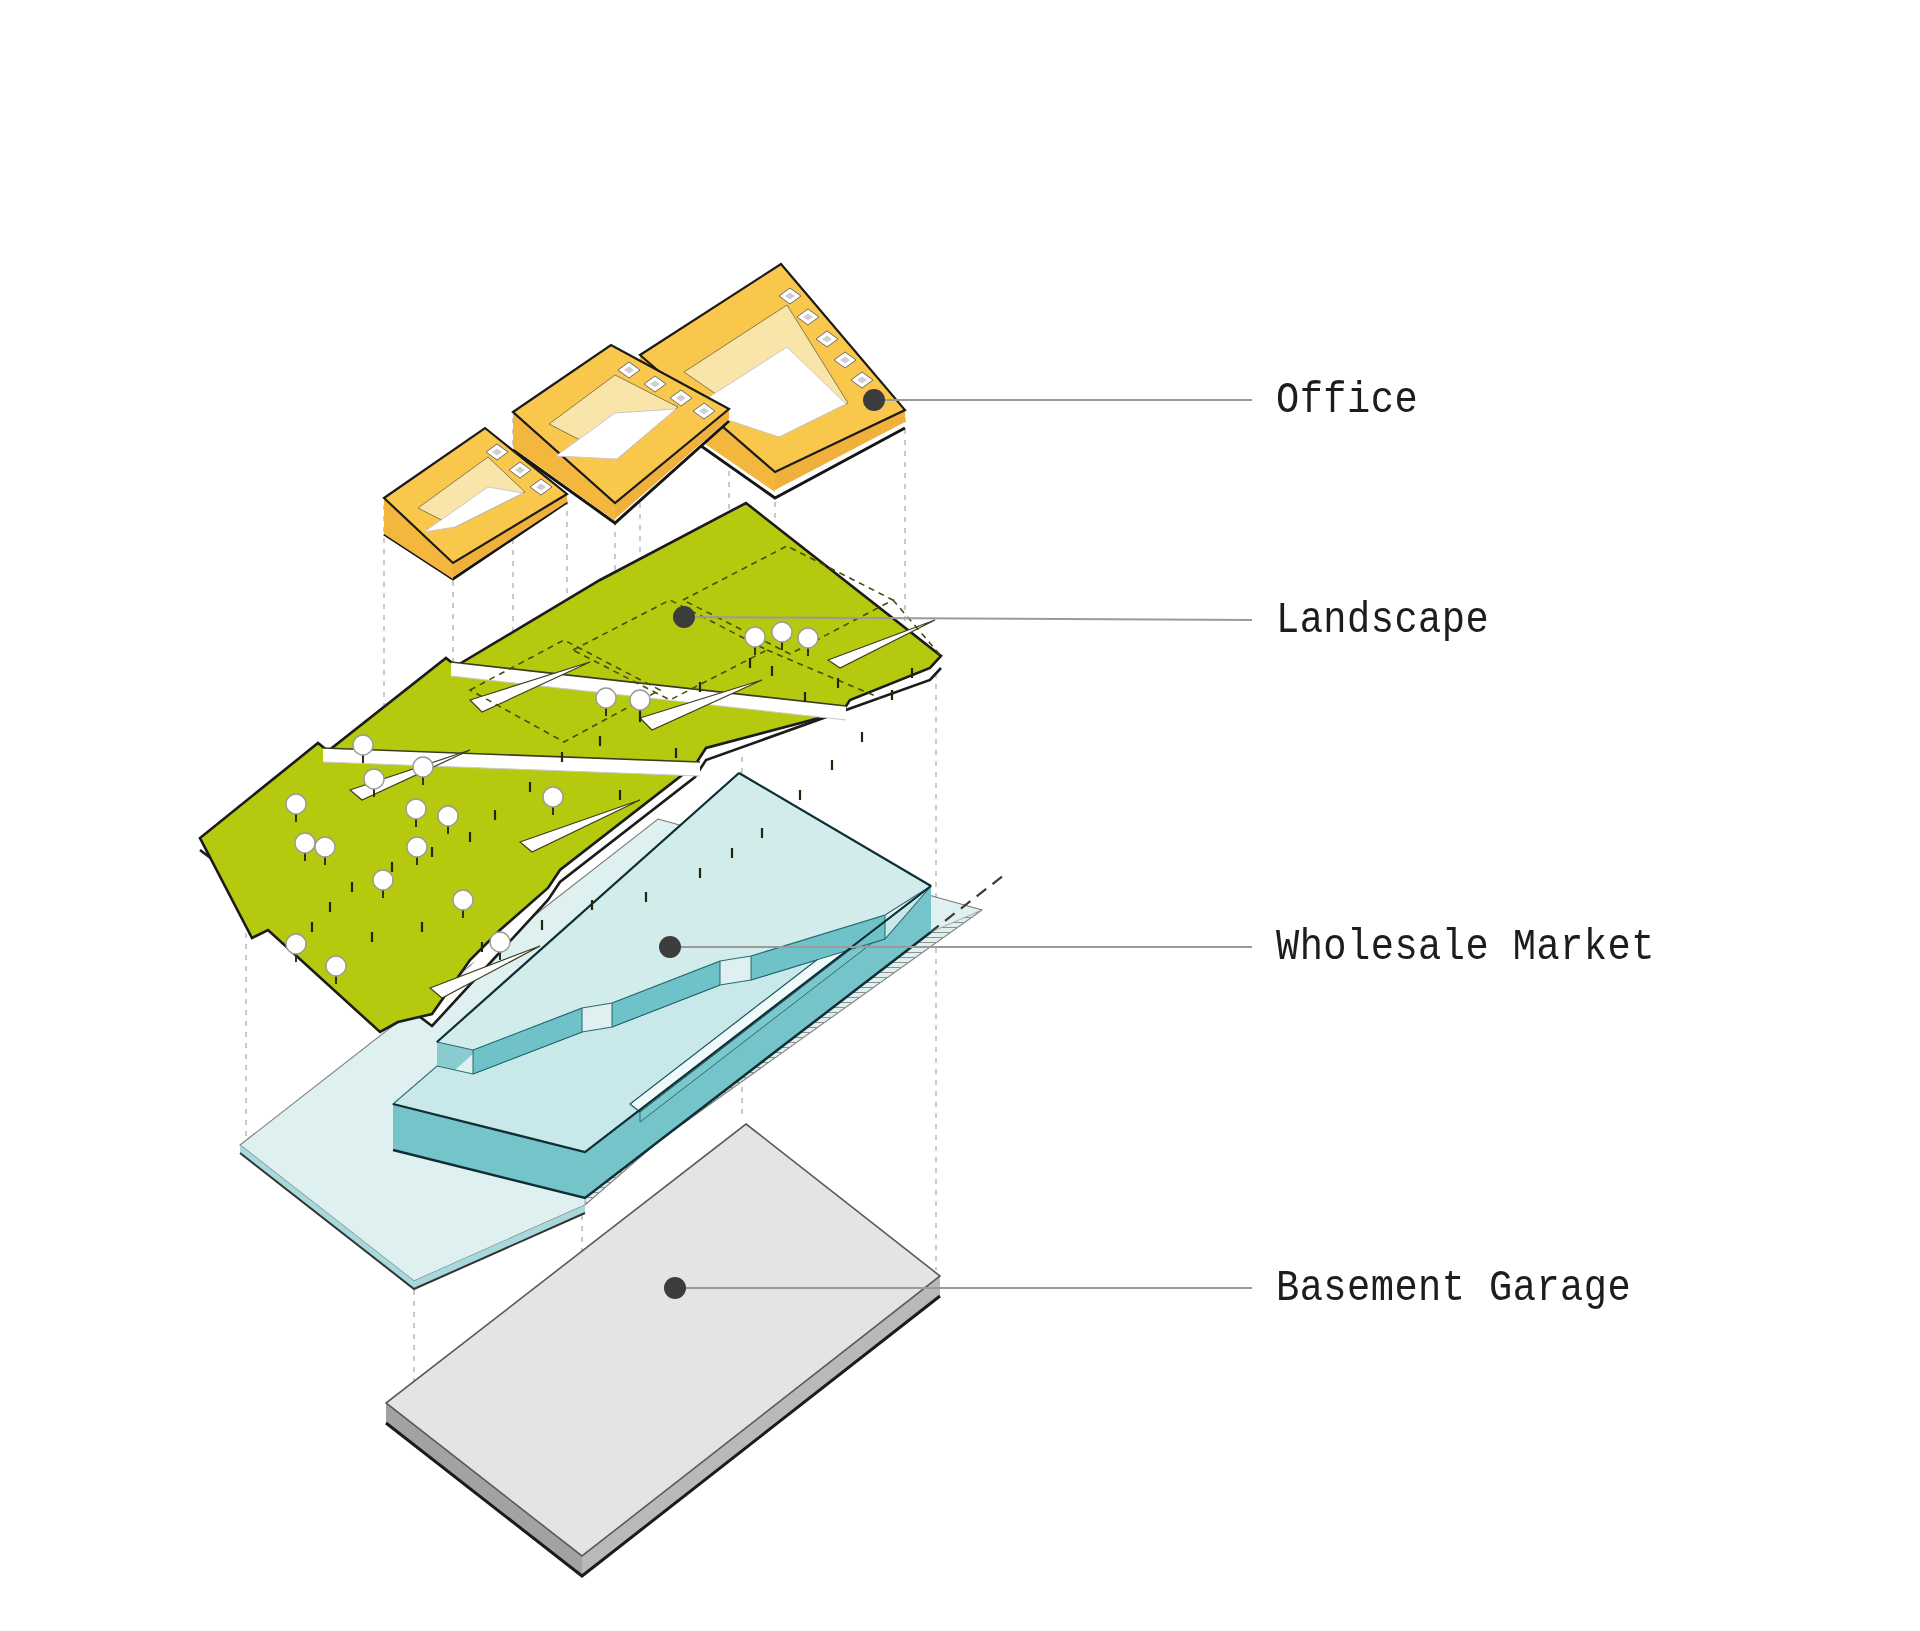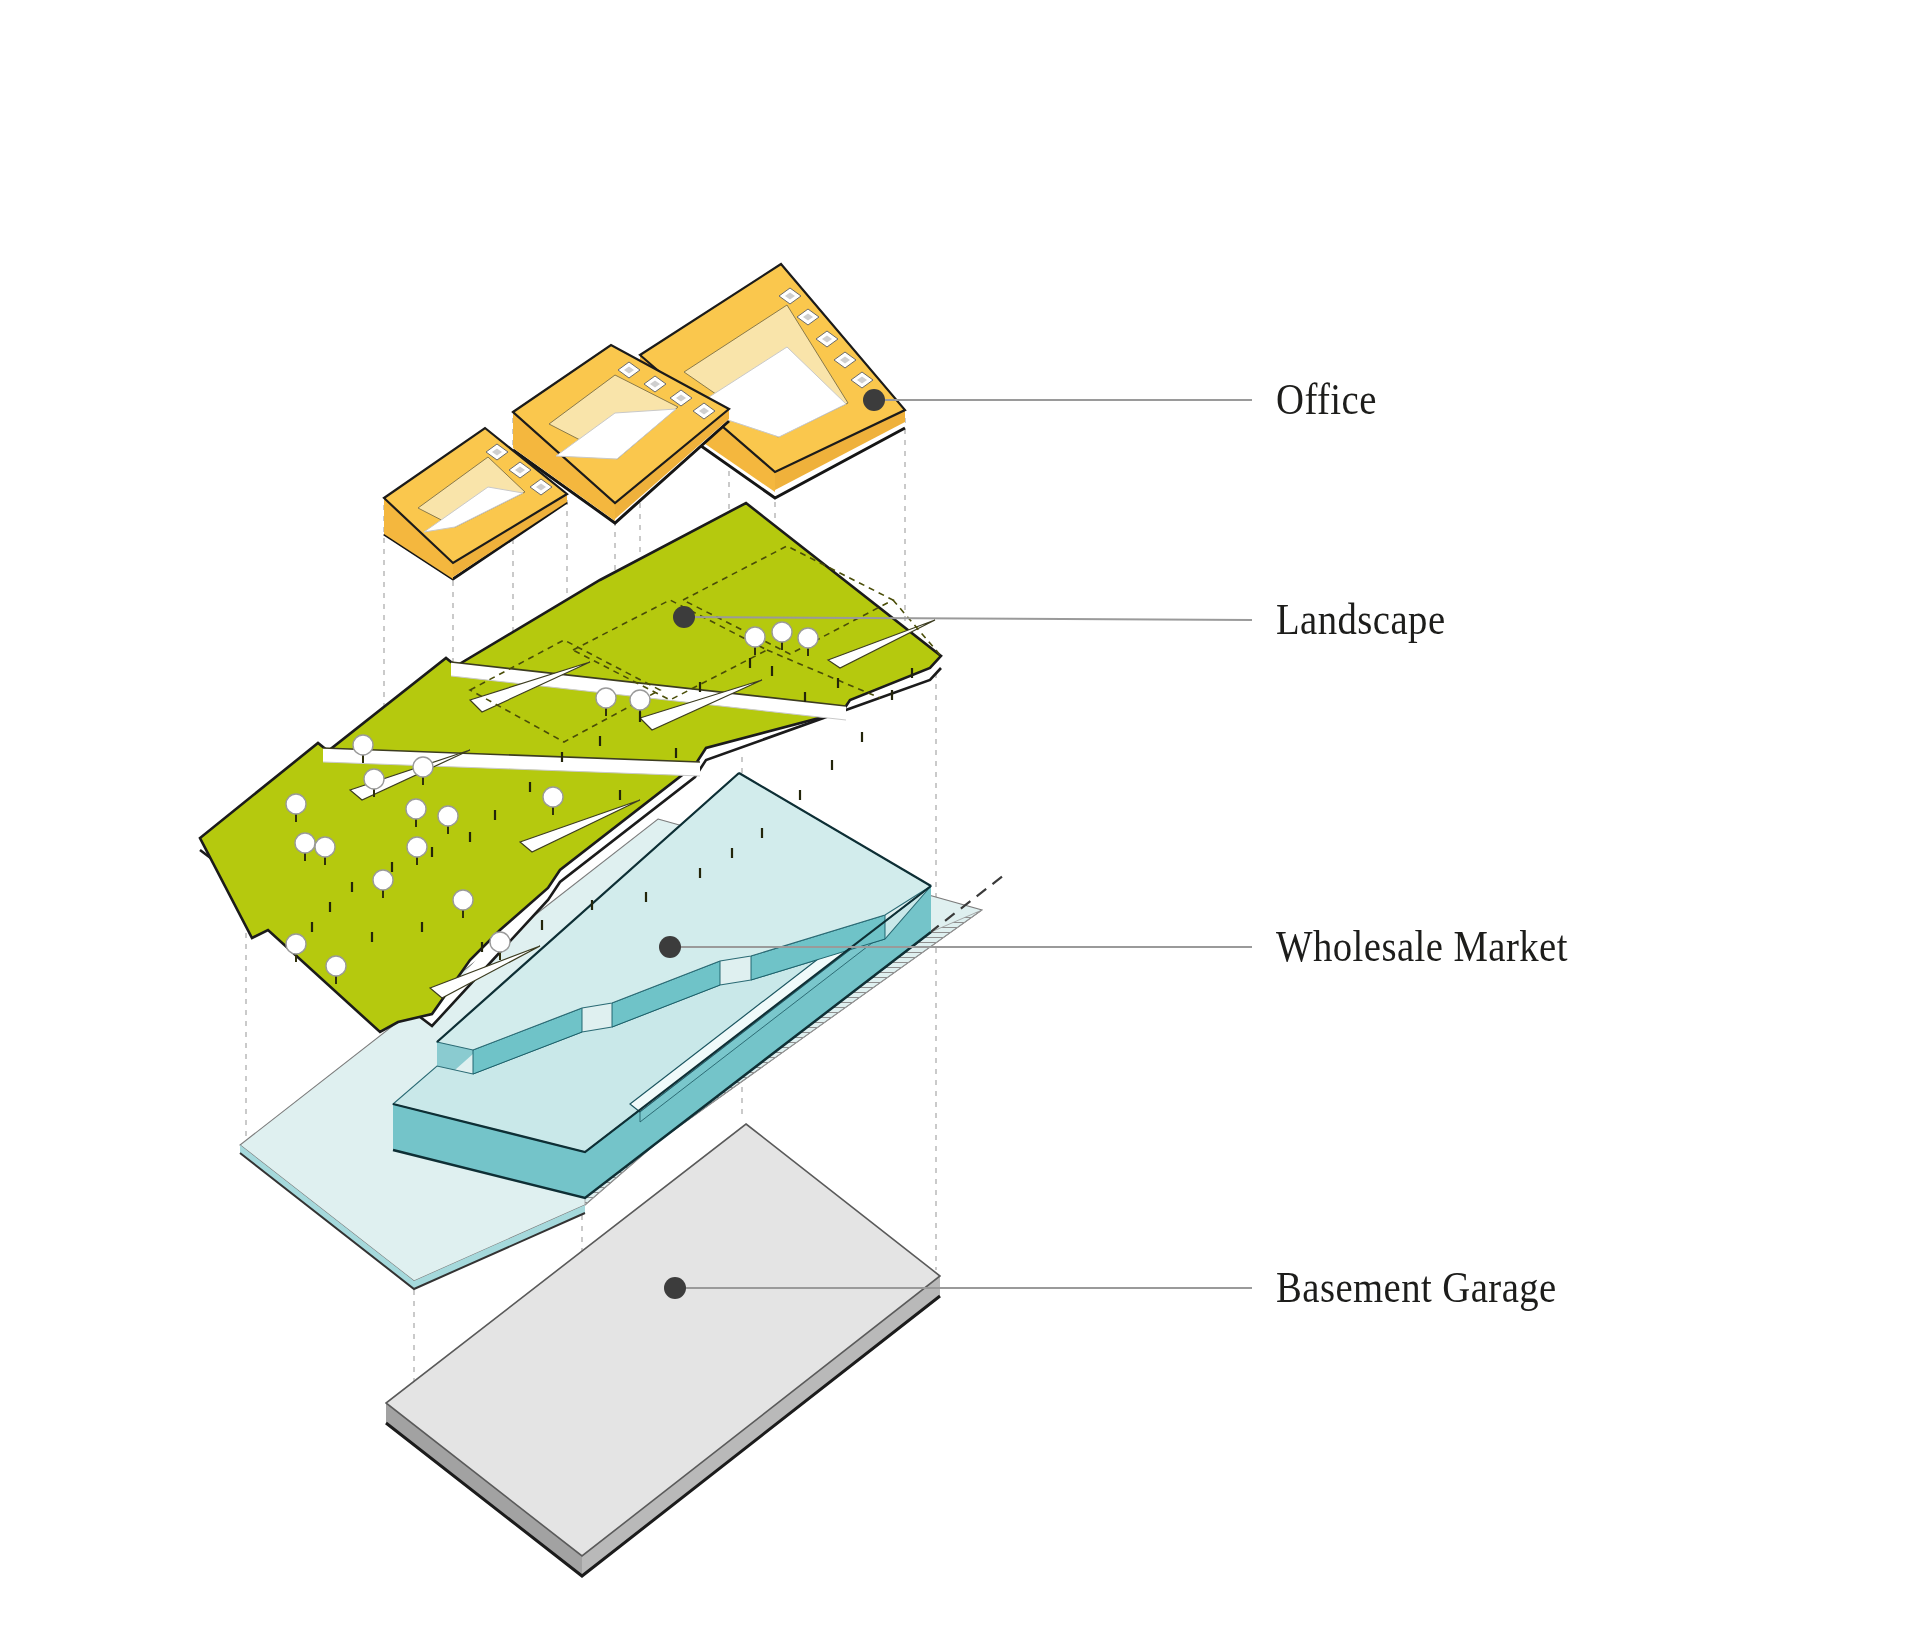--- a/index.html
+++ b/index.html
@@ -1,17 +1,17 @@
 <!DOCTYPE html>
 <html><head>
 <meta charset="utf-8">
 <style>
   html,body{margin:0;padding:0;background:#ffffff;}
   #canvas{position:relative;width:1920px;height:1631px;background:#ffffff;overflow:hidden;
-          font-family:Liberation Serif, serif;}
+          font-family:Liberation Mono, monospace;}
   #diagram-svg{position:absolute;left:0;top:0;}
   .layer-label{position:absolute;left:1276px;color:#1d1d1b;font-size:44px;line-height:56px;
                font-weight:400;letter-spacing:.5px;transform:scaleX(.88);transform-origin:left center;
                white-space:nowrap;}
 </style>
 </head>
 <body>
 
 <div id="canvas">
 

